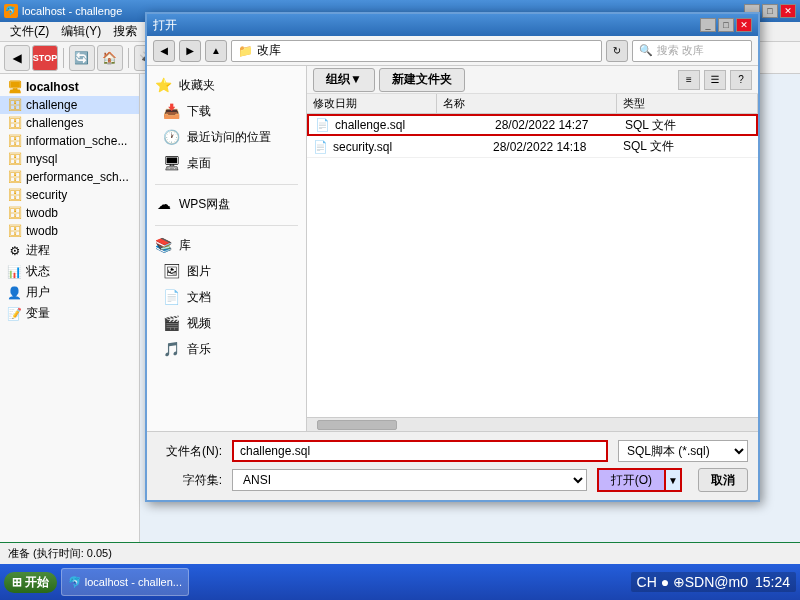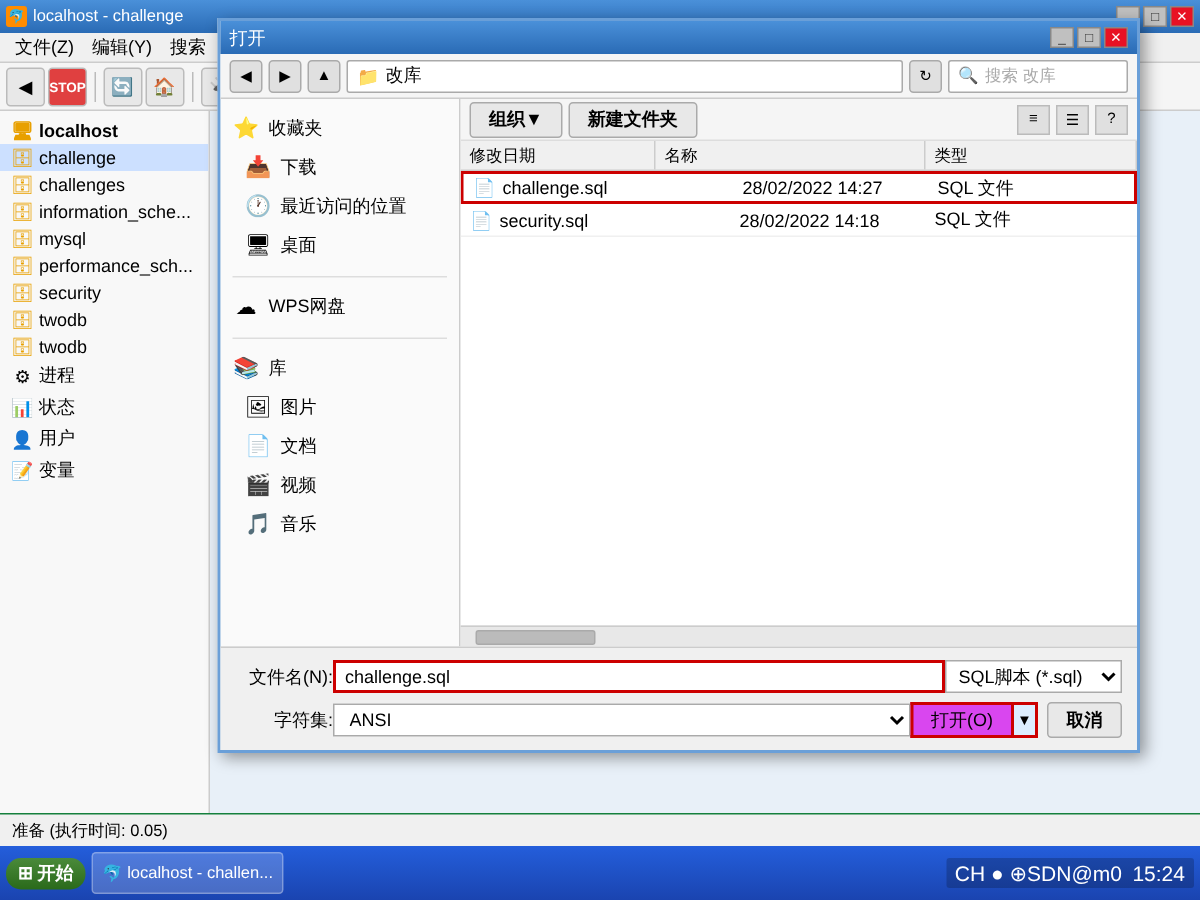--- a/index.html
+++ b/index.html
@@ -430,21 +430,21 @@
     .dialog-footer {
       background: #f0f0f0;
       border-top: 1px solid #ccc;
       padding: 8px 10px;
       flex-shrink: 0;
     }
     .footer-row {
       display: flex;
       align-items: center;
       margin-bottom: 6px;
-      gap: 0;
+      gap: 10px;
     }
     .footer-row:last-child { margin-bottom: 0; }
     .footer-label {
       width: 65px;
       text-align: right;
       font-size: 12px;
       flex-shrink: 0;
     }
     .footer-input {
       height: 22px;
@@ -456,21 +456,21 @@
     }
     .footer-input.highlighted {
       border: 2px solid #cc0000;
     }
     .footer-select {
       height: 22px;
       background: white;
       border: 1px solid #aaa;
       padding: 0 4px;
       font-size: 12px;
-      width: 118px;
+      width: 130px;
       flex-shrink: 0;
     }
     .footer-btn {
       height: 24px;
       padding: 0 12px;
       font-size: 12px;
       cursor: pointer;
       border: 1px solid #aaa;
       background: #e8e8e8;
       border-radius: 3px;
@@ -480,21 +480,21 @@
       display: flex;
       gap: 0;
       flex-shrink: 0;
     }
     .open-main {
       height: 24px;
       padding: 0 12px;
       font-size: 12px;
       cursor: pointer;
       border: 2px solid #cc0000;
-      background: #d946ef;
+      background: #c4b5fd;
       border-right: none;
     }
     .open-arrow {
       height: 24px;
       width: 18px;
       font-size: 10px;
       cursor: pointer;
       border: 2px solid #cc0000;
       background: #ddeeff;
       display: flex;

